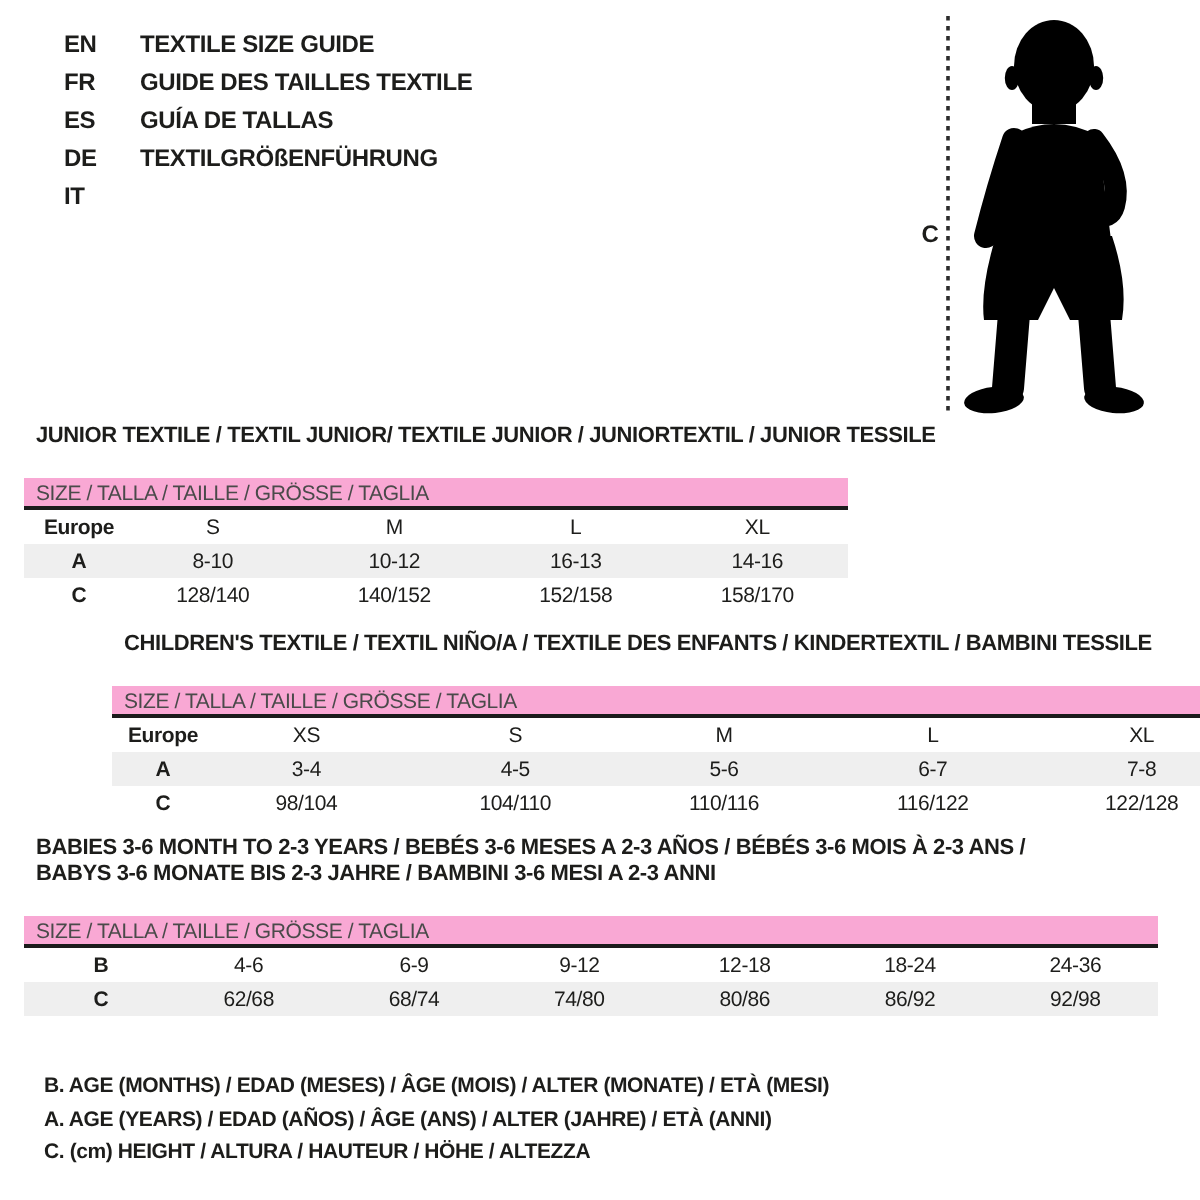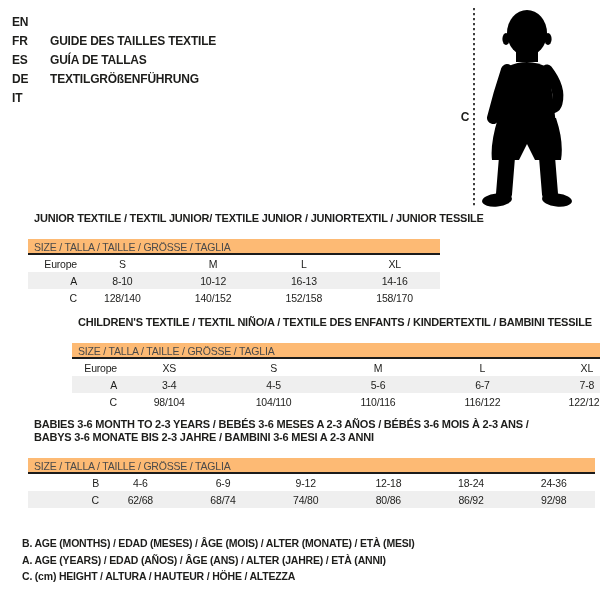--- a/index.html
+++ b/index.html
@@ -8,63 +8,64 @@
     position:relative;
     width:600px; height:600px;
     background:#ffffff;
     font-family:"Liberation Sans", sans-serif;
     color:#1d1d1b;
     overflow:hidden;
     letter-spacing:-0.2px;
   }
 
   
-  .lang-block { position:absolute; top:12px; left:12px; }
+  .lang-block { position:absolute; top:12px; left:32px; }
   .lang-row { display:flex; height:19px; align-items:center; }
   .lang-code { width:38px; font-size:12px; font-weight:700; }
   .lang-label { font-size:12px; font-weight:700; white-space:nowrap; }
 
   
   .figure-svg { position:absolute; top:2px; left:445px; }
 
   
-  .section { position:absolute; left:28px; width:567px; }
+  .section { position:absolute; left:12px; width:567px; }
   .sec-1 { top:212px; }
   .sec-2 { top:316px;margin-left:44px; }
   .sec-3 { top:418px; }
   .sec-title { font-size:11px; font-weight:700; line-height:13px; padding-left:6px; white-space:nowrap; }
   .size-bar {
     margin-top:14px;
     height:16px; line-height:16px;
-    background:#fdba74;
+    background:#f9a8d4;
     border-bottom:2px solid #1b1b1b;
     font-size:10.5px; color:#4a4a4a;
     padding-left:6px;
   }
   .sec-1 .size-bar, .sec-1 .stable { width:412px; }
 
   .stable { width:567px; }
   .trow { display:flex; height:17px; align-items:center; }
   .trow:nth-child(even) { background:#efefef; }
   .tcell { flex:1; text-align:center; font-size:10.5px; white-space:nowrap; }
-  .tlabel { flex:none; text-align:right; padding-left:6px; }
+  .tlabel { flex:none; text-align:center; padding-left:6px;font-weight:bold; }
   .sec-1 .tlabel { width:49px; }
   .sec-2 .tlabel { width:45px; }
   .sec-3 .tlabel { width:71px; }
 
   
   .footnotes { position:absolute; top:535px; left:22px; }
   .footnote { font-size:10.5px; font-weight:700; line-height:16.5px; white-space:nowrap; }
 </style>
 </head>
 <body>
 
 <div class="lang-block">
   <div class="lang-row">
     <span class="lang-code">EN</span>
+    <span class="lang-label">TEXTILE SIZE GUIDE</span>
   </div>
   <div class="lang-row">
     <span class="lang-code">FR</span>
     <span class="lang-label">GUIDE DES TAILLES TEXTILE</span>
   </div>
   <div class="lang-row">
     <span class="lang-code">ES</span>
     <span class="lang-label">GUÍA DE TALLAS</span>
   </div>
   <div class="lang-row">

